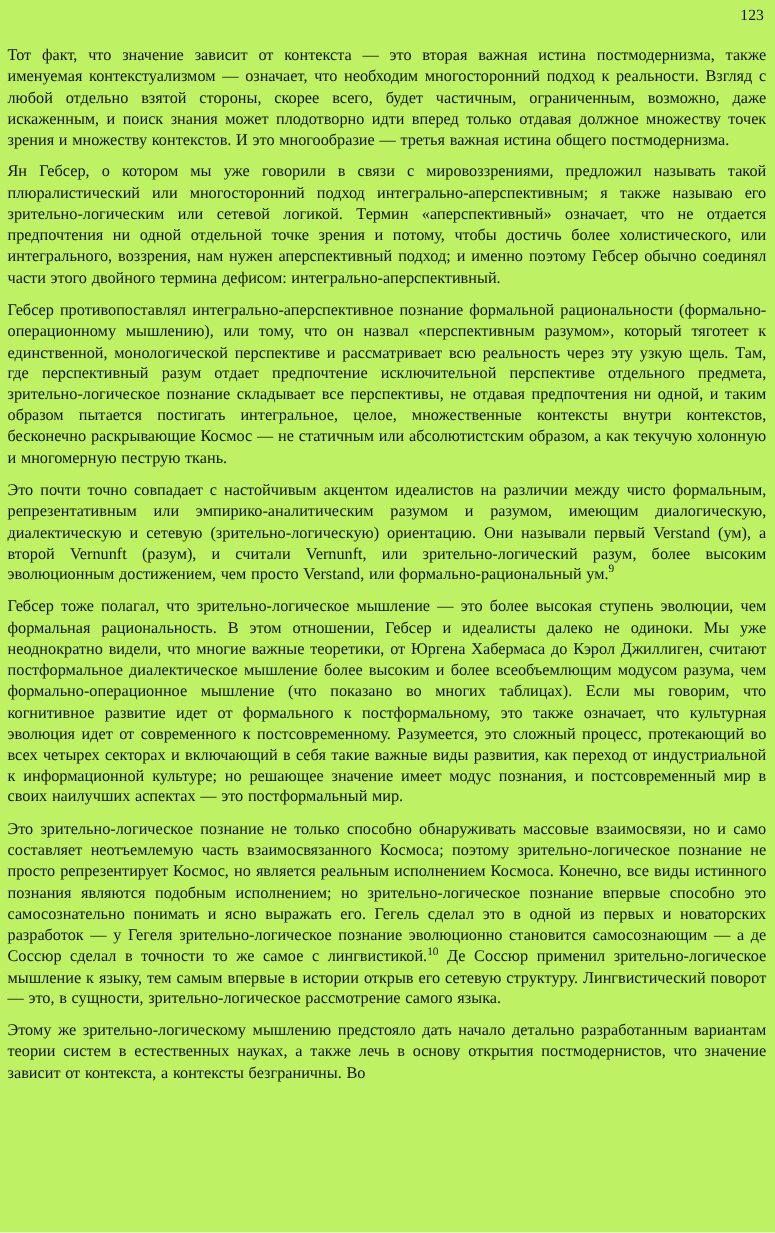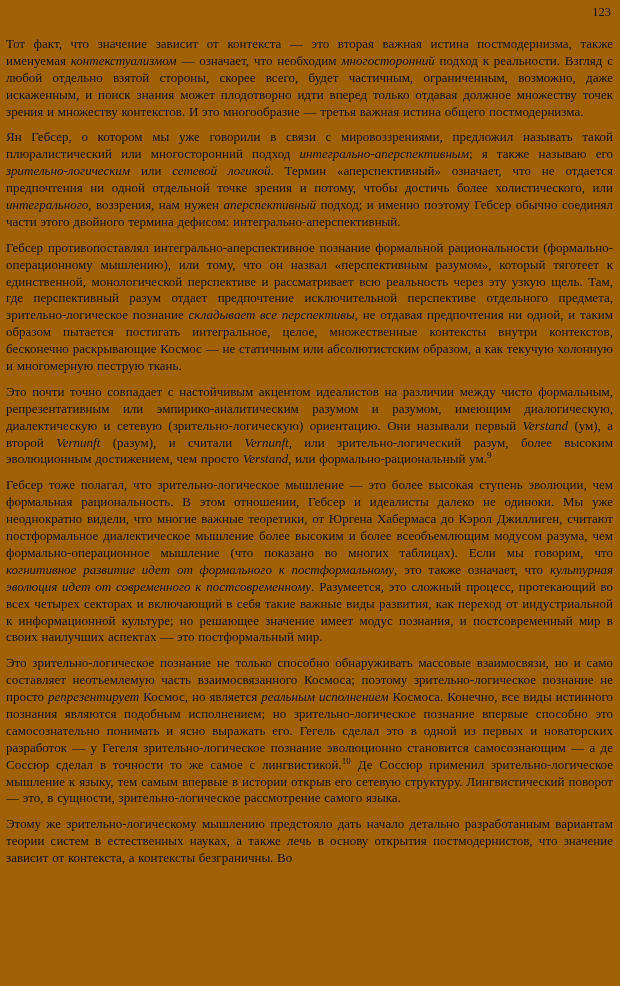--- a/index.html
+++ b/index.html
@@ -5,40 +5,40 @@
   html, body {
     margin: 0;
     padding: 0;
     background: #ffffff;
   }
   .page {
     position: relative;
     width: 620px;
     height: 986px;
     box-sizing: border-box;
-    background: #a16207;
+    background: #bef264;
     color: #111111;
     font-family: "Liberation Serif", "DejaVu Serif", serif;
     padding: 5px 7px 0 6px;
     overflow: hidden;
   }
   .page-number {
     text-align: right;
     font-size: 12.5px;
     line-height: 1.2;
     margin: 0 2px 16px 0;
   }
   .content p.para {
     margin: 0 0 9px 0;
     font-size: 13px;
     line-height: 1.3;
     text-align: justify;
     word-spacing: 0.5px;
   }
-  .it { font-style: italic; }
+  .it { }
   sup.fn {
     font-size: 0.7em;
     line-height: 0;
     vertical-align: super;
   }
 </style>
 </head>
 <body>
 
 <div class="page">

